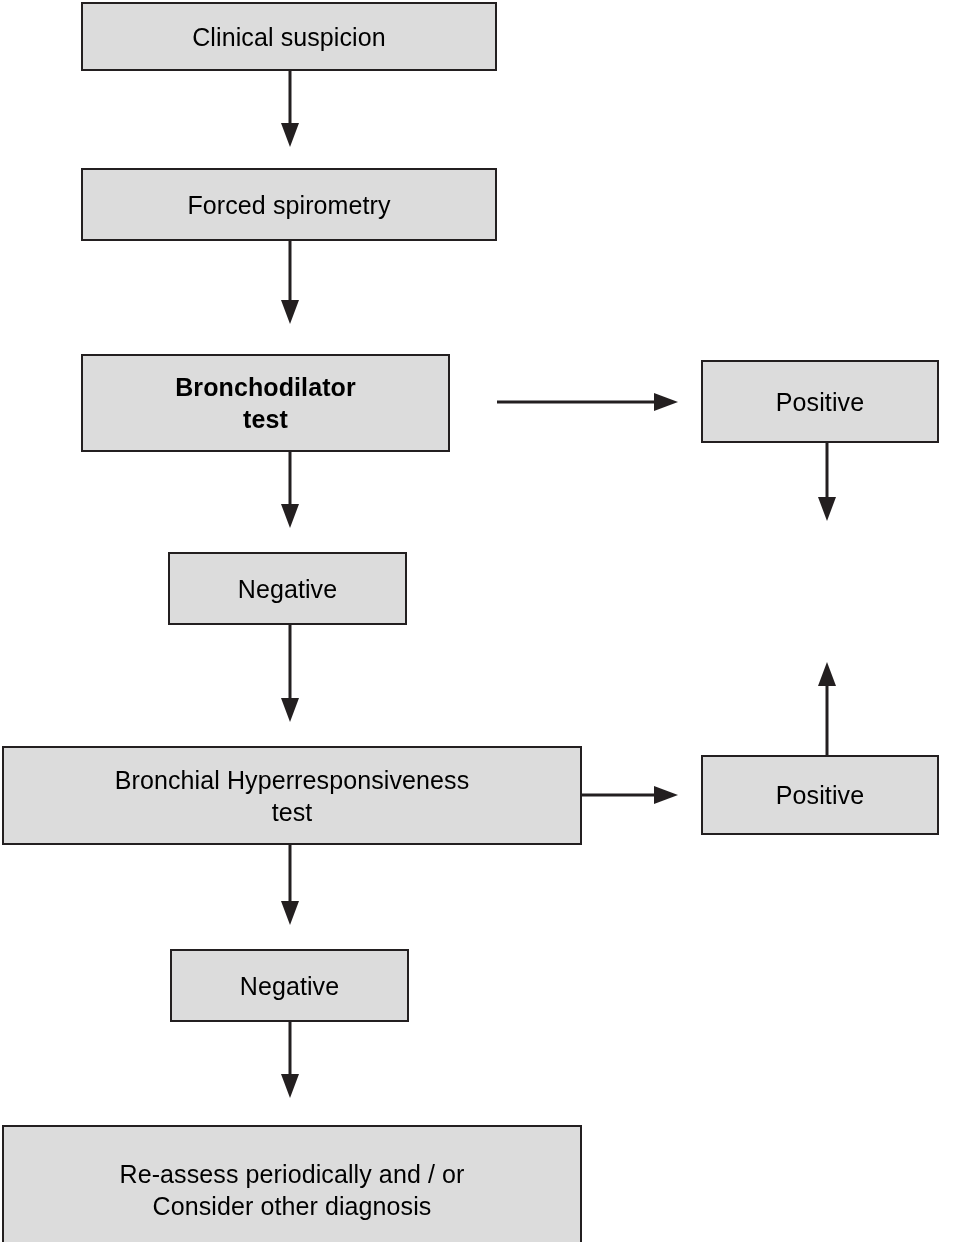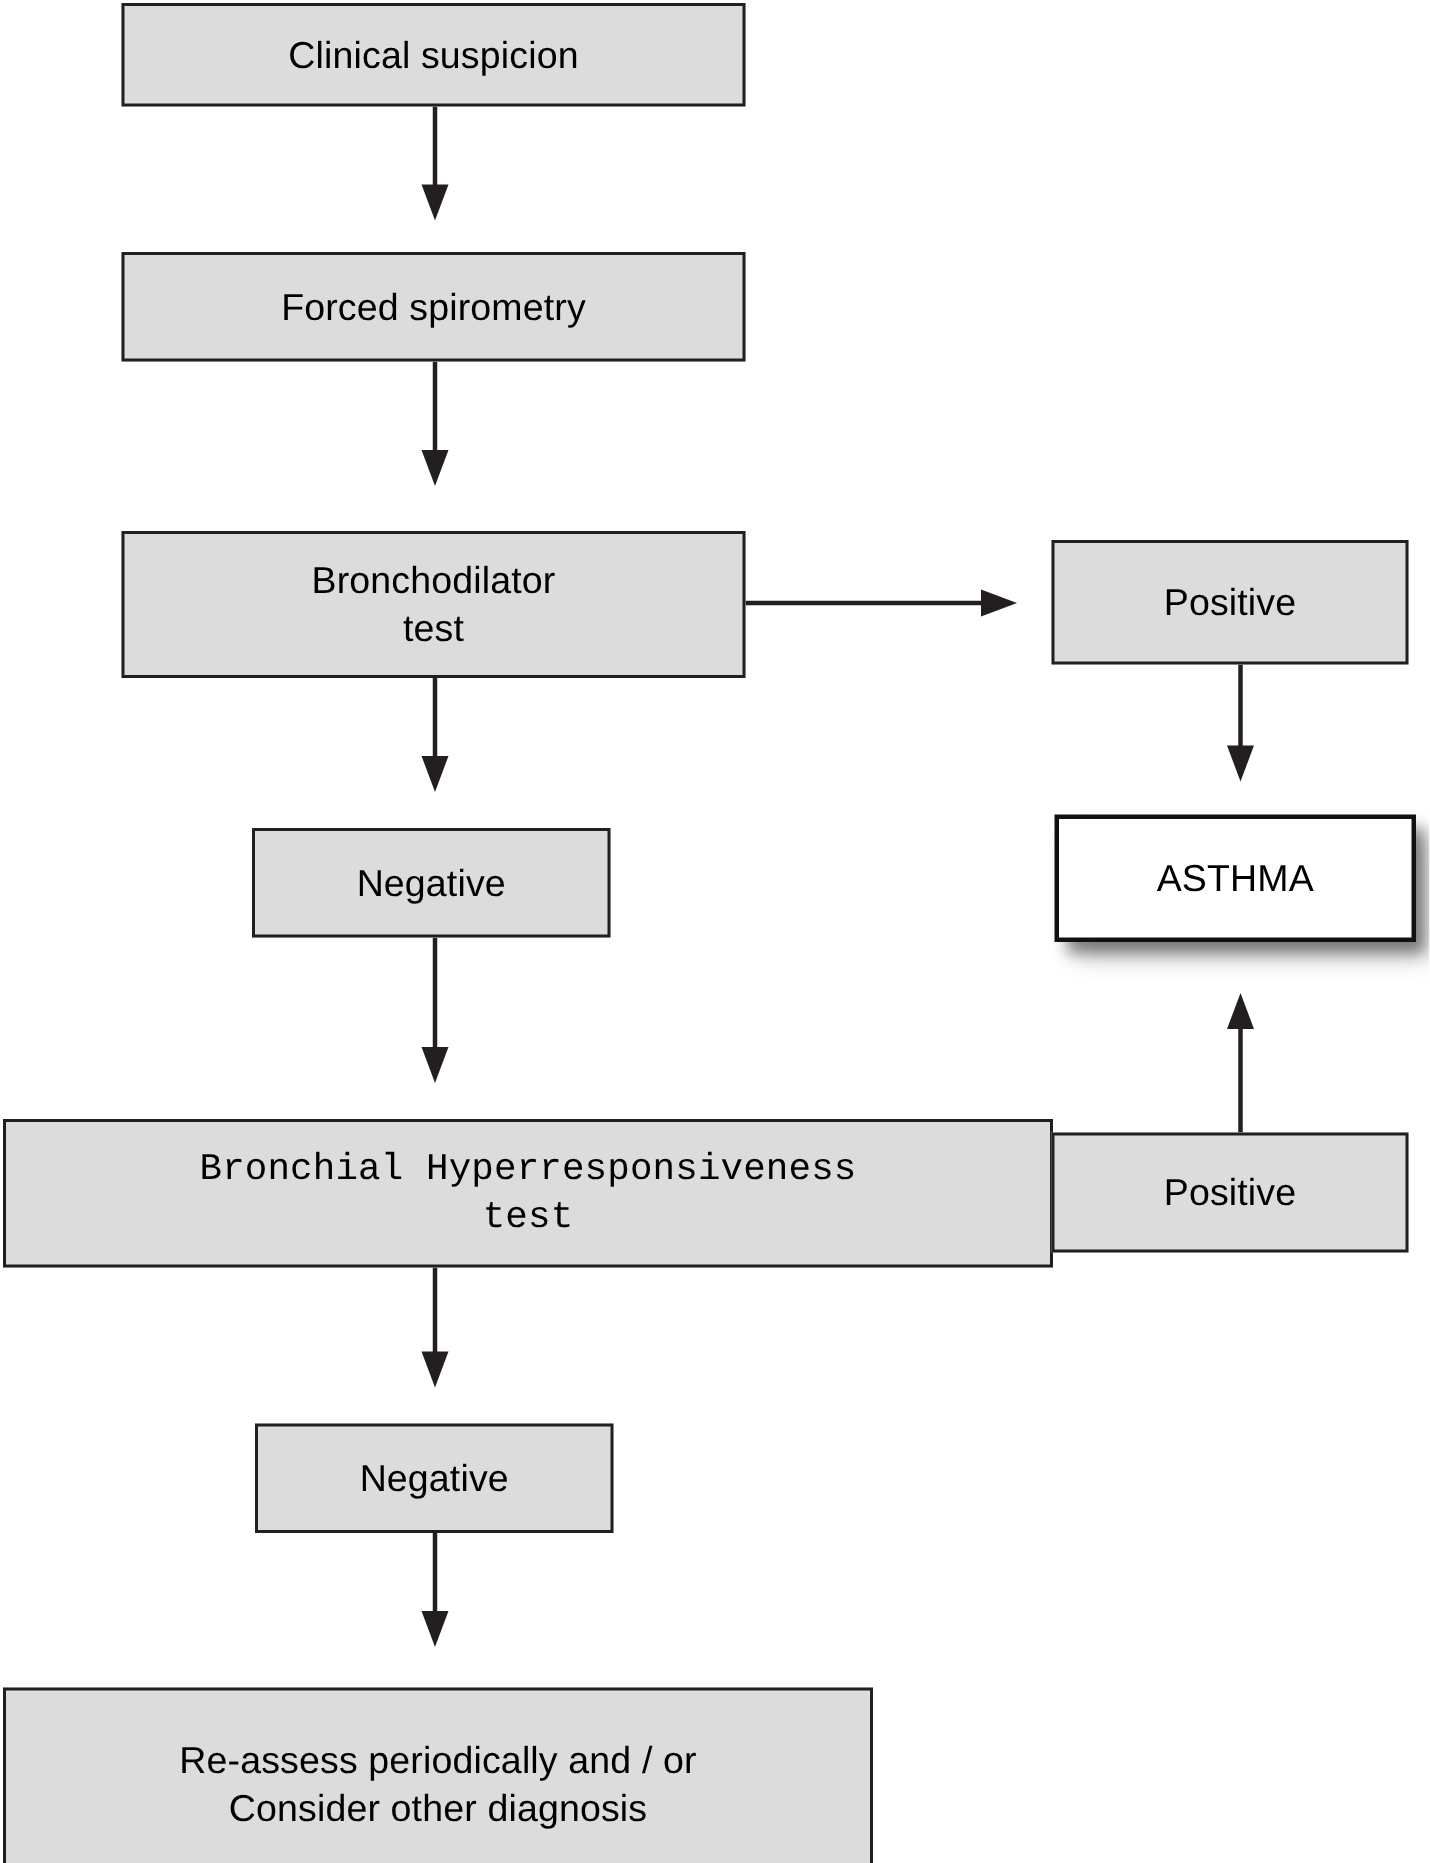--- a/index.html
+++ b/index.html
@@ -116,30 +116,29 @@
     <g>
       <line x1="290" y1="1022" x2="290" y2="1082"></line>
       <polygon points="290,1098 281,1074 299,1074"></polygon>
     </g>
   </svg>
 
   <div class="node" style="left:81px; top:168px; width:416px; height:73px;">Forced spirometry</div>
 
   <div class="node" style="left:81px; top:2px; width:416px; height:69px;">Clinical suspicion</div>
 
-  <div class="node" style="left:81px; top:354px; width:416px; height:98px;">Bronchodilator
+  <div class="node" style="left:81px; top:354px; width:369px; height:98px;font-weight:bold;">Bronchodilator
 test</div>
 
   <div class="node" style="left:701px; top:360px; width:238px; height:83px;">Positive</div>
 
   <div class="node" style="left:168px; top:552px; width:239px; height:73px;">Negative</div>
 
-  <div class="node terminal" style="left:703px; top:543px; width:241px; height:85px;">ASTHMA</div>
 
-  <div class="node" style="left:2px; top:746px; width:700px; height:99px;font-family:Liberation Mono, monospace;">Bronchial Hyperresponsiveness
+  <div class="node" style="left:2px; top:746px; width:580px; height:99px;">Bronchial Hyperresponsiveness
 test</div>
 
   <div class="node" style="left:701px; top:755px; width:238px; height:80px;">Positive</div>
 
   <div class="node" style="left:170px; top:949px; width:239px; height:73px;">Negative</div>
 
   <div class="node" style="left:2px; top:1125px; width:580px; height:130px;">Re-assess periodically and / or
 Consider other diagnosis</div>
 
 </div>

